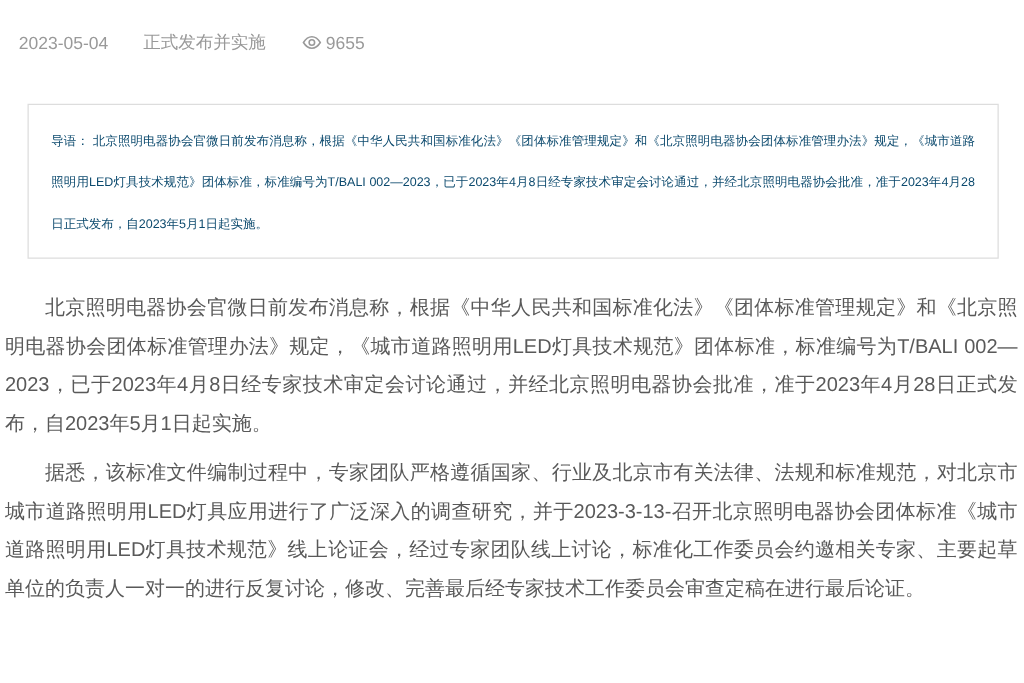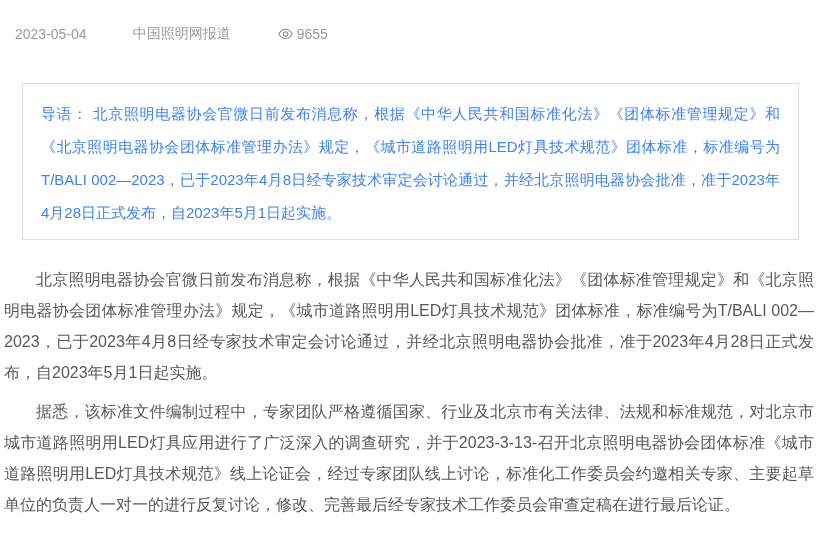--- a/index.html
+++ b/index.html
@@ -16,57 +16,57 @@
     font-size: 24px;
     line-height: 30px;
     font-weight: 700;
     color: #1c1c1c;
     letter-spacing: 0.5px;
   }
   .meta {
     margin: 25px 0 0 15px;
     display: flex;
     align-items: center;
-    gap: 46px;
+    gap: 28px;
     font-size: 14px;
     color: #999999;
   }
   .views {
     display: inline-flex;
     gap: 3px;
   }
   .eye { display: inline-flex; align-items: center; }
   .lead-box {
     margin: 40px 20px 0 22px;
     border: 1px solid #dddddd;
     padding: 13px 18px 10px 18px;
-    font-size: 15px;
+    font-size: 10px;
     line-height: 33px;
-    color: #3b82f6;
+    color: #0c4a6e;
     text-align: justify;
   }
   .para {
     margin: 8px 5px 0 4px;
     font-size: 16px;
     line-height: 31px;
     color: #595959;
     text-indent: 2em;
     text-align: justify;
   }
   .para-first { margin-top: 24px; }
 </style>
 </head>
 <body>
 
 <div class="page">
 
 
   <div class="meta">
     <span class="meta-item">2023-05-04</span>
-    <span class="meta-item">中国照明网报道</span>
+    <span class="meta-item">正式发布并实施</span>
     <span class="meta-item views">
       <span class="eye">
         <svg width="17" height="12" viewBox="0 0 24 16" aria-hidden="true">
           <path d="M12 1.5 C6.5 1.5 2.5 8 2.5 8 S6.5 14.5 12 14.5 21.5 8 21.5 8 17.5 1.5 12 1.5 Z" fill="none" stroke="#9a9a9a" stroke-width="1.8"></path>
           <circle cx="12" cy="8" r="3.1" fill="none" stroke="#9a9a9a" stroke-width="1.8"></circle>
         </svg>
       </span>
       <span>9655</span>
     </span>
   </div>

